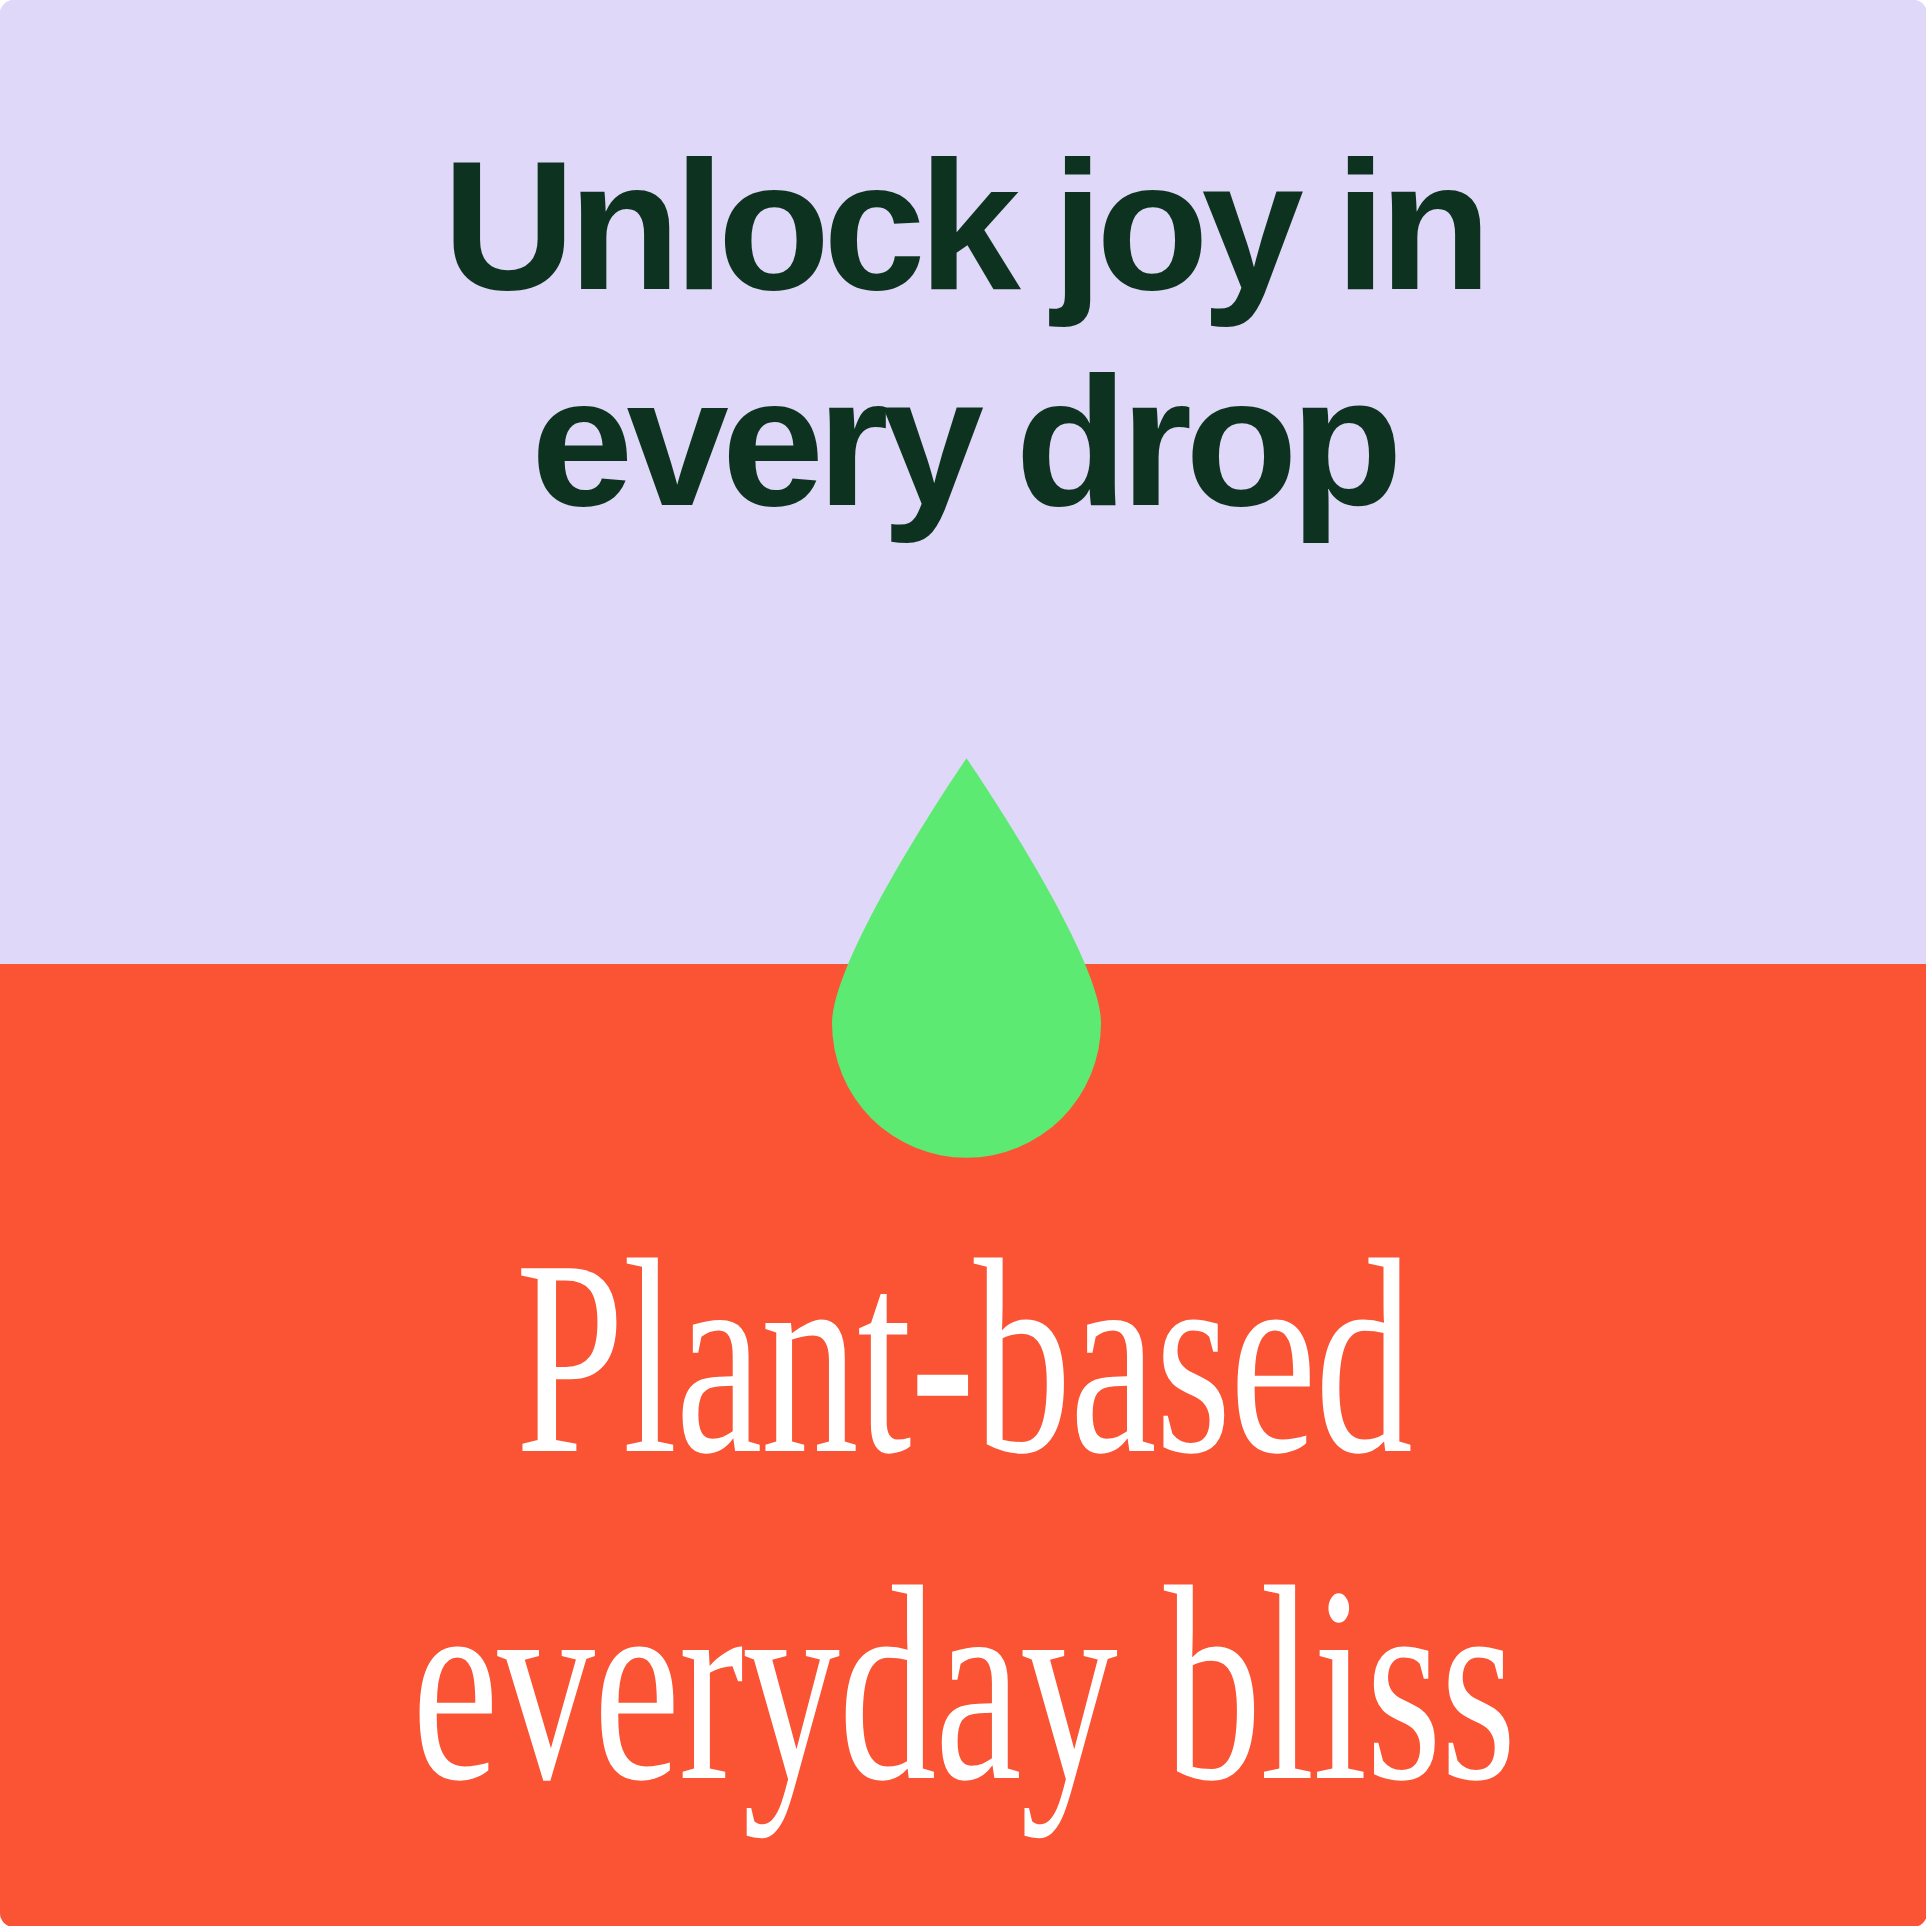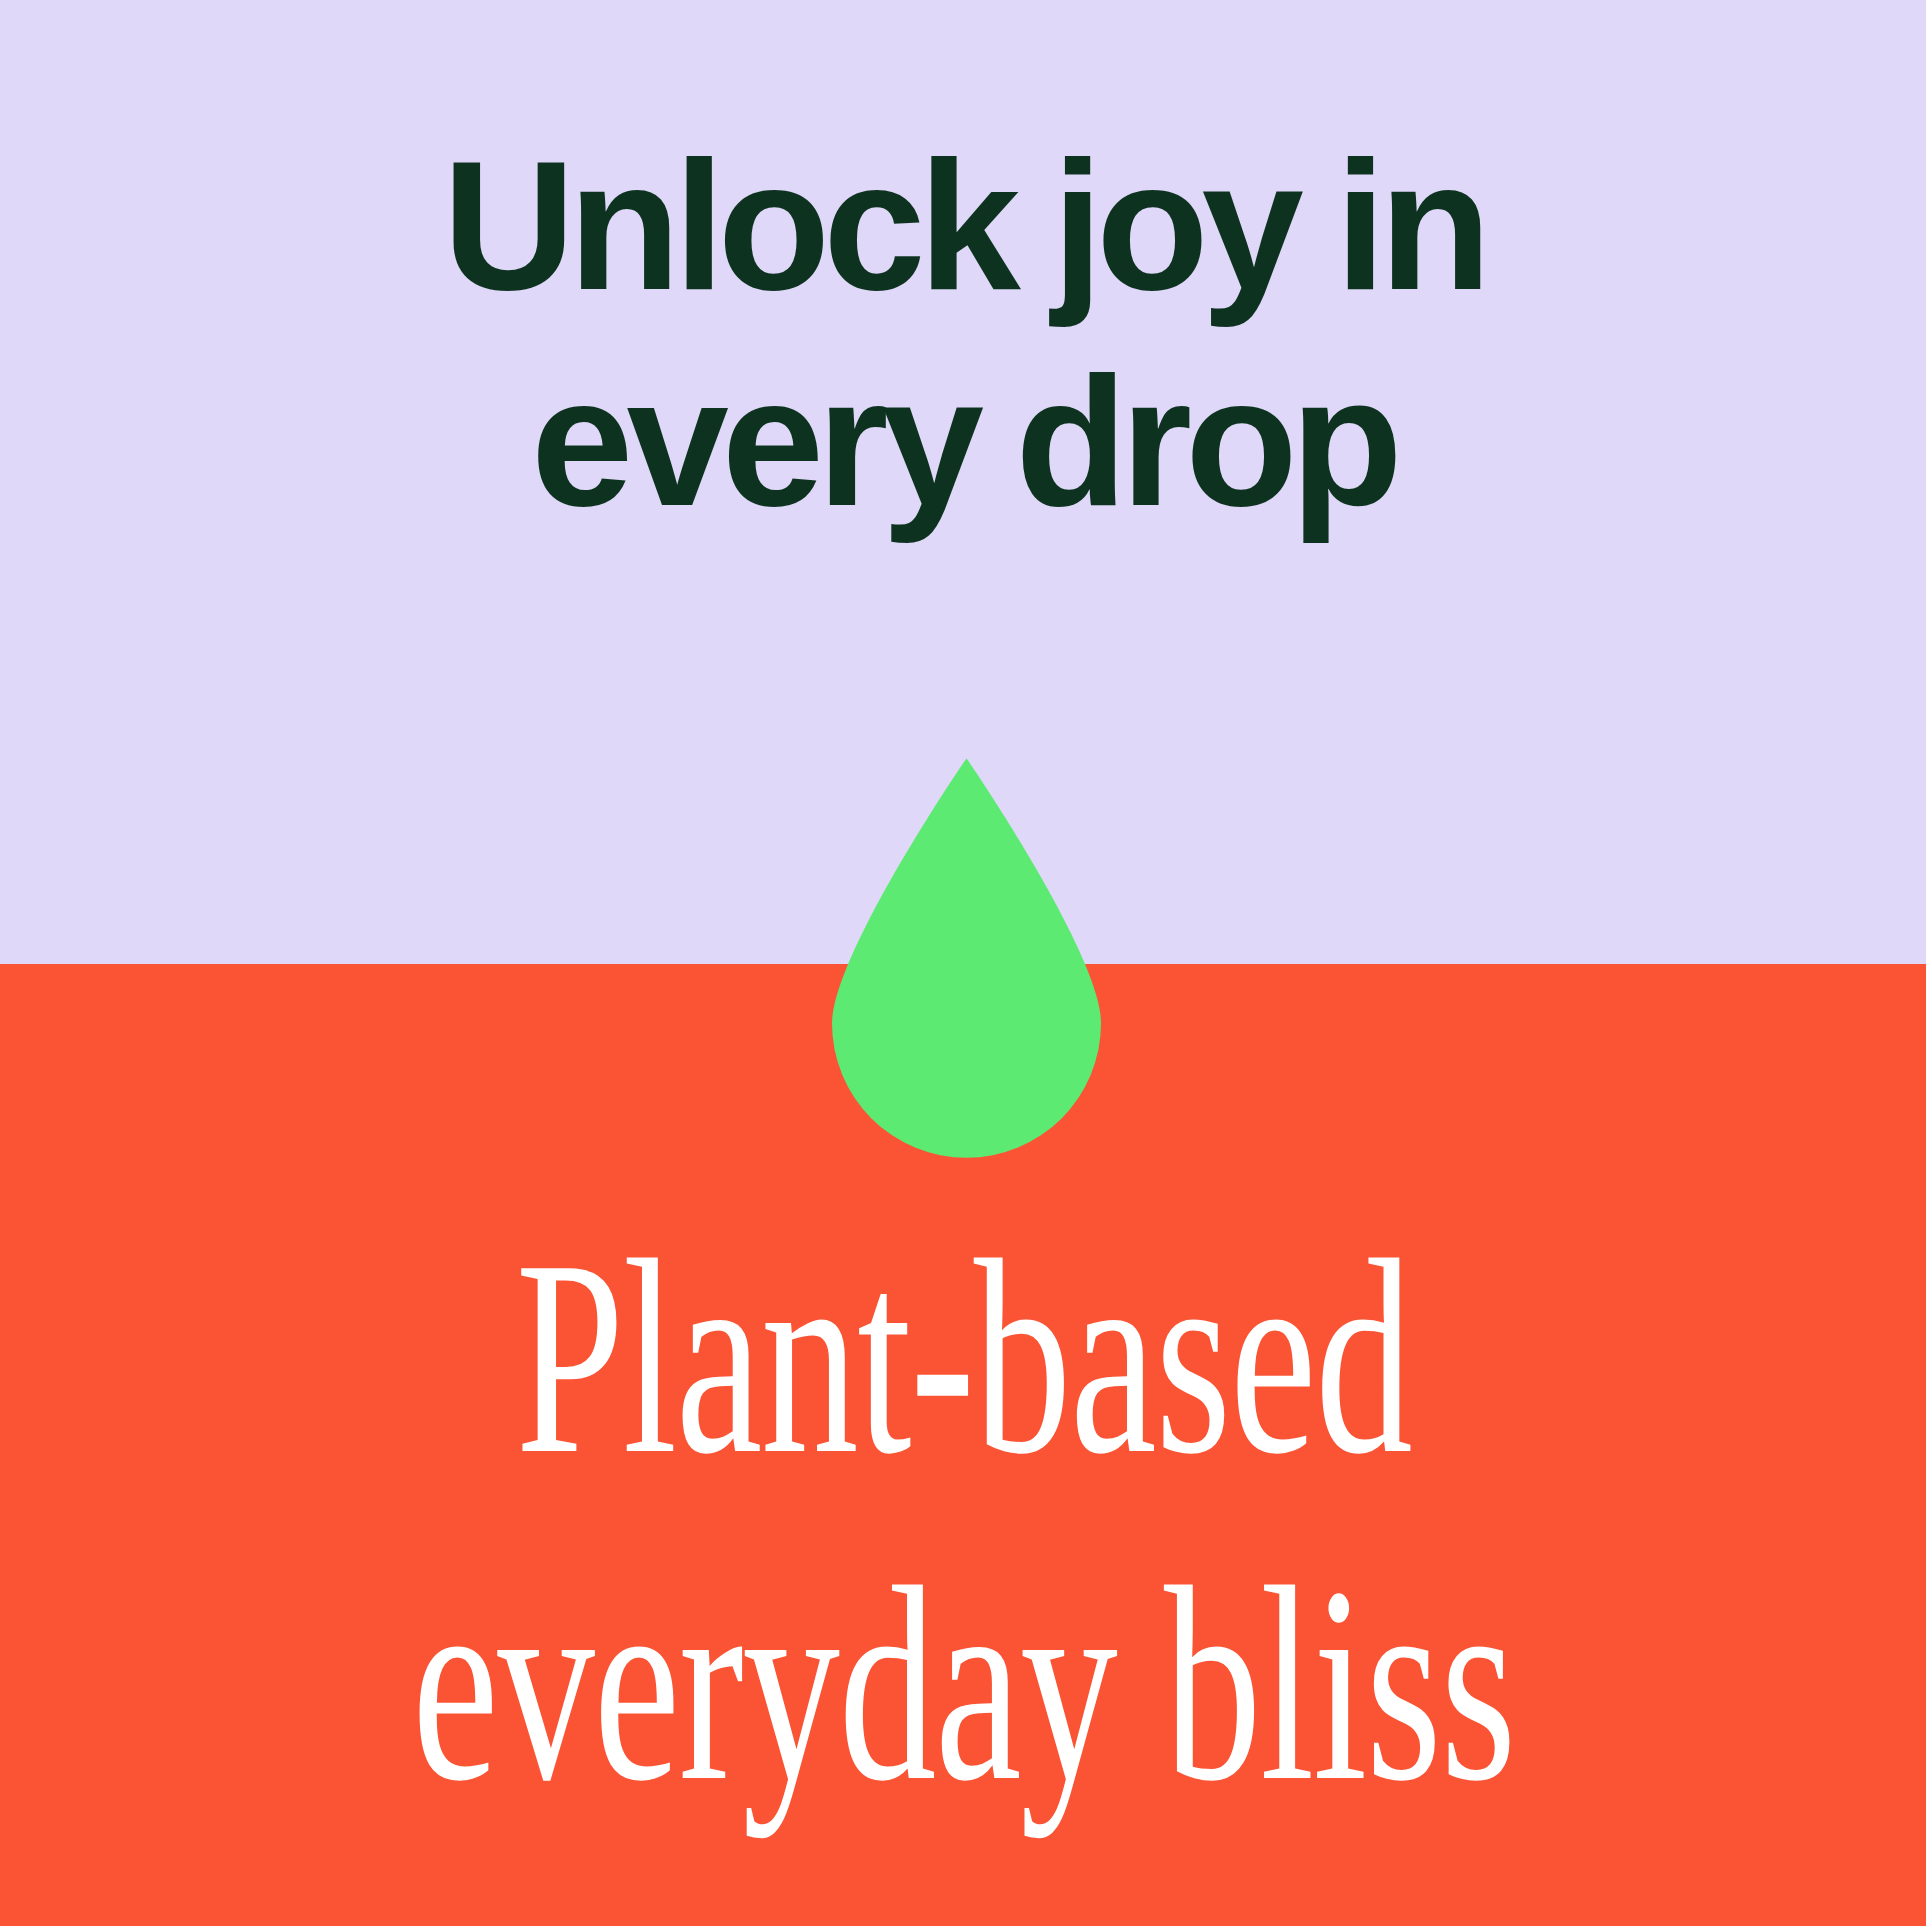--- a/index.html
+++ b/index.html
@@ -74,21 +74,21 @@
     line-height: 327px;
     letter-spacing: -2px;
     white-space: pre-line;
     transform: scaleX(0.70);
     transform-origin: 50% 0;
   }
 </style>
 </head>
 <body>
 
-<div id="poster" style="background-color: rgb(224, 216, 248);">
+<div id="poster" style="background-color: rgb(224, 216, 248); border-radius: 14px;">
 
   <div class="band band-top" style="background-color: rgb(224, 216, 248);"></div>
 
   <div class="band band-bottom" style="background-color: rgb(251, 84, 52);"></div>
 
   <div class="headline" style="color: rgb(13, 51, 32);">Unlock joy in
 every drop</div>
 
   <div class="droplet-wrap">
     <svg class="droplet-svg" viewBox="0 0 272 404" xmlns="http://www.w3.org/2000/svg">

